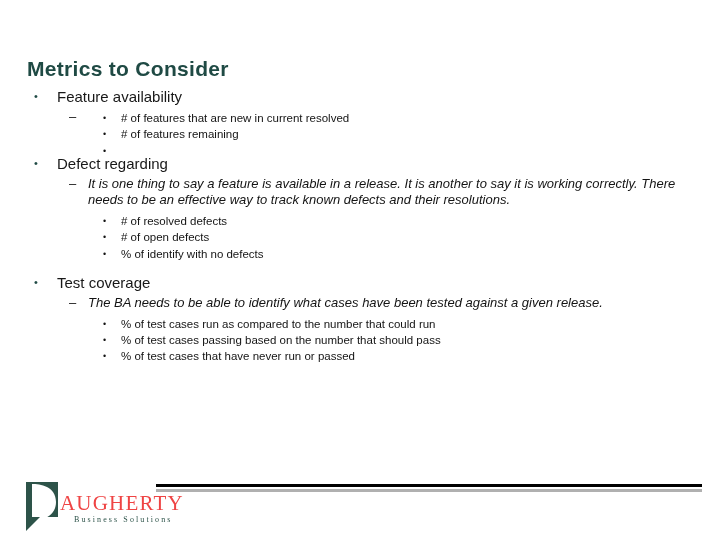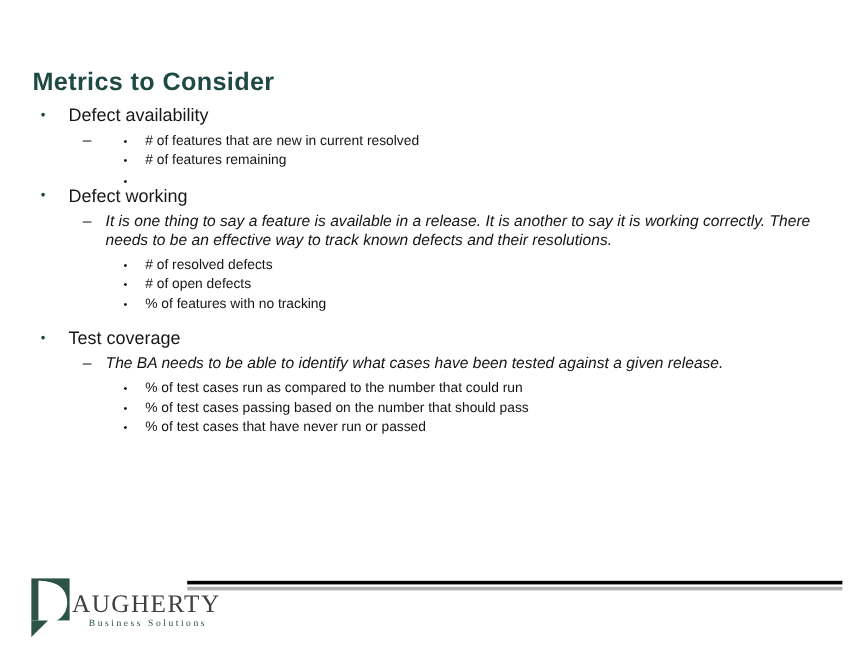--- a/index.html
+++ b/index.html
@@ -137,21 +137,21 @@
   .logo svg {
     display: block;
   }
   .logo-word {
     position: absolute;
     left: 34px;
     top: 12px;
     font-family: "Liberation Serif", serif;
     font-size: 21px;
     letter-spacing: 1.2px;
-    color: #404040;
+    color: #ef4444;
     line-height: 1;
     white-space: nowrap;
     text-align: center;
   }
   .logo-tag {
     position: absolute;
     left: 48px;
     top: 35px;
     font-family: "Liberation Serif", serif;
     font-size: 8px;
@@ -166,21 +166,21 @@
 
 <div class="slide">
 
   <h1 class="slide-title">Metrics to Consider</h1>
 
   <div class="body-area">
 
     <div class="section">
       <div class="lvl1">
         <span class="bullet">•</span>
-        <span class="txt">Defect availability</span>
+        <span class="txt">Feature availability</span>
       </div>
       <div class="lvl2">
         <span class="dash">–</span>
       </div>
       <div class="lvl3-list">
         <div class="lvl3">
           <span class="bullet">•</span>
           <span># of features that are new in current resolved</span>
         </div>
         <div class="lvl3">
@@ -189,38 +189,38 @@
         </div>
         <div class="lvl3">
           <span class="bullet">•</span>
         </div>
       </div>
     </div>
 
     <div class="section">
       <div class="lvl1">
         <span class="bullet">•</span>
-        <span class="txt">Defect working</span>
+        <span class="txt">Defect regarding</span>
       </div>
       <div class="lvl2">
         <span class="dash">–</span>
         <span>It is one thing to say a feature is available in a release.  It is another to say it is working correctly.  There needs to be an effective way to track known defects and their resolutions.</span>
       </div>
       <div class="lvl3-list">
         <div class="lvl3">
           <span class="bullet">•</span>
           <span># of resolved defects</span>
         </div>
         <div class="lvl3">
           <span class="bullet">•</span>
           <span># of open defects</span>
         </div>
         <div class="lvl3">
           <span class="bullet">•</span>
-          <span>% of features with no tracking</span>
+          <span>% of identify with no defects</span>
         </div>
       </div>
     </div>
 
     <div class="section">
       <div class="lvl1">
         <span class="bullet">•</span>
         <span class="txt">Test coverage</span>
       </div>
       <div class="lvl2">

